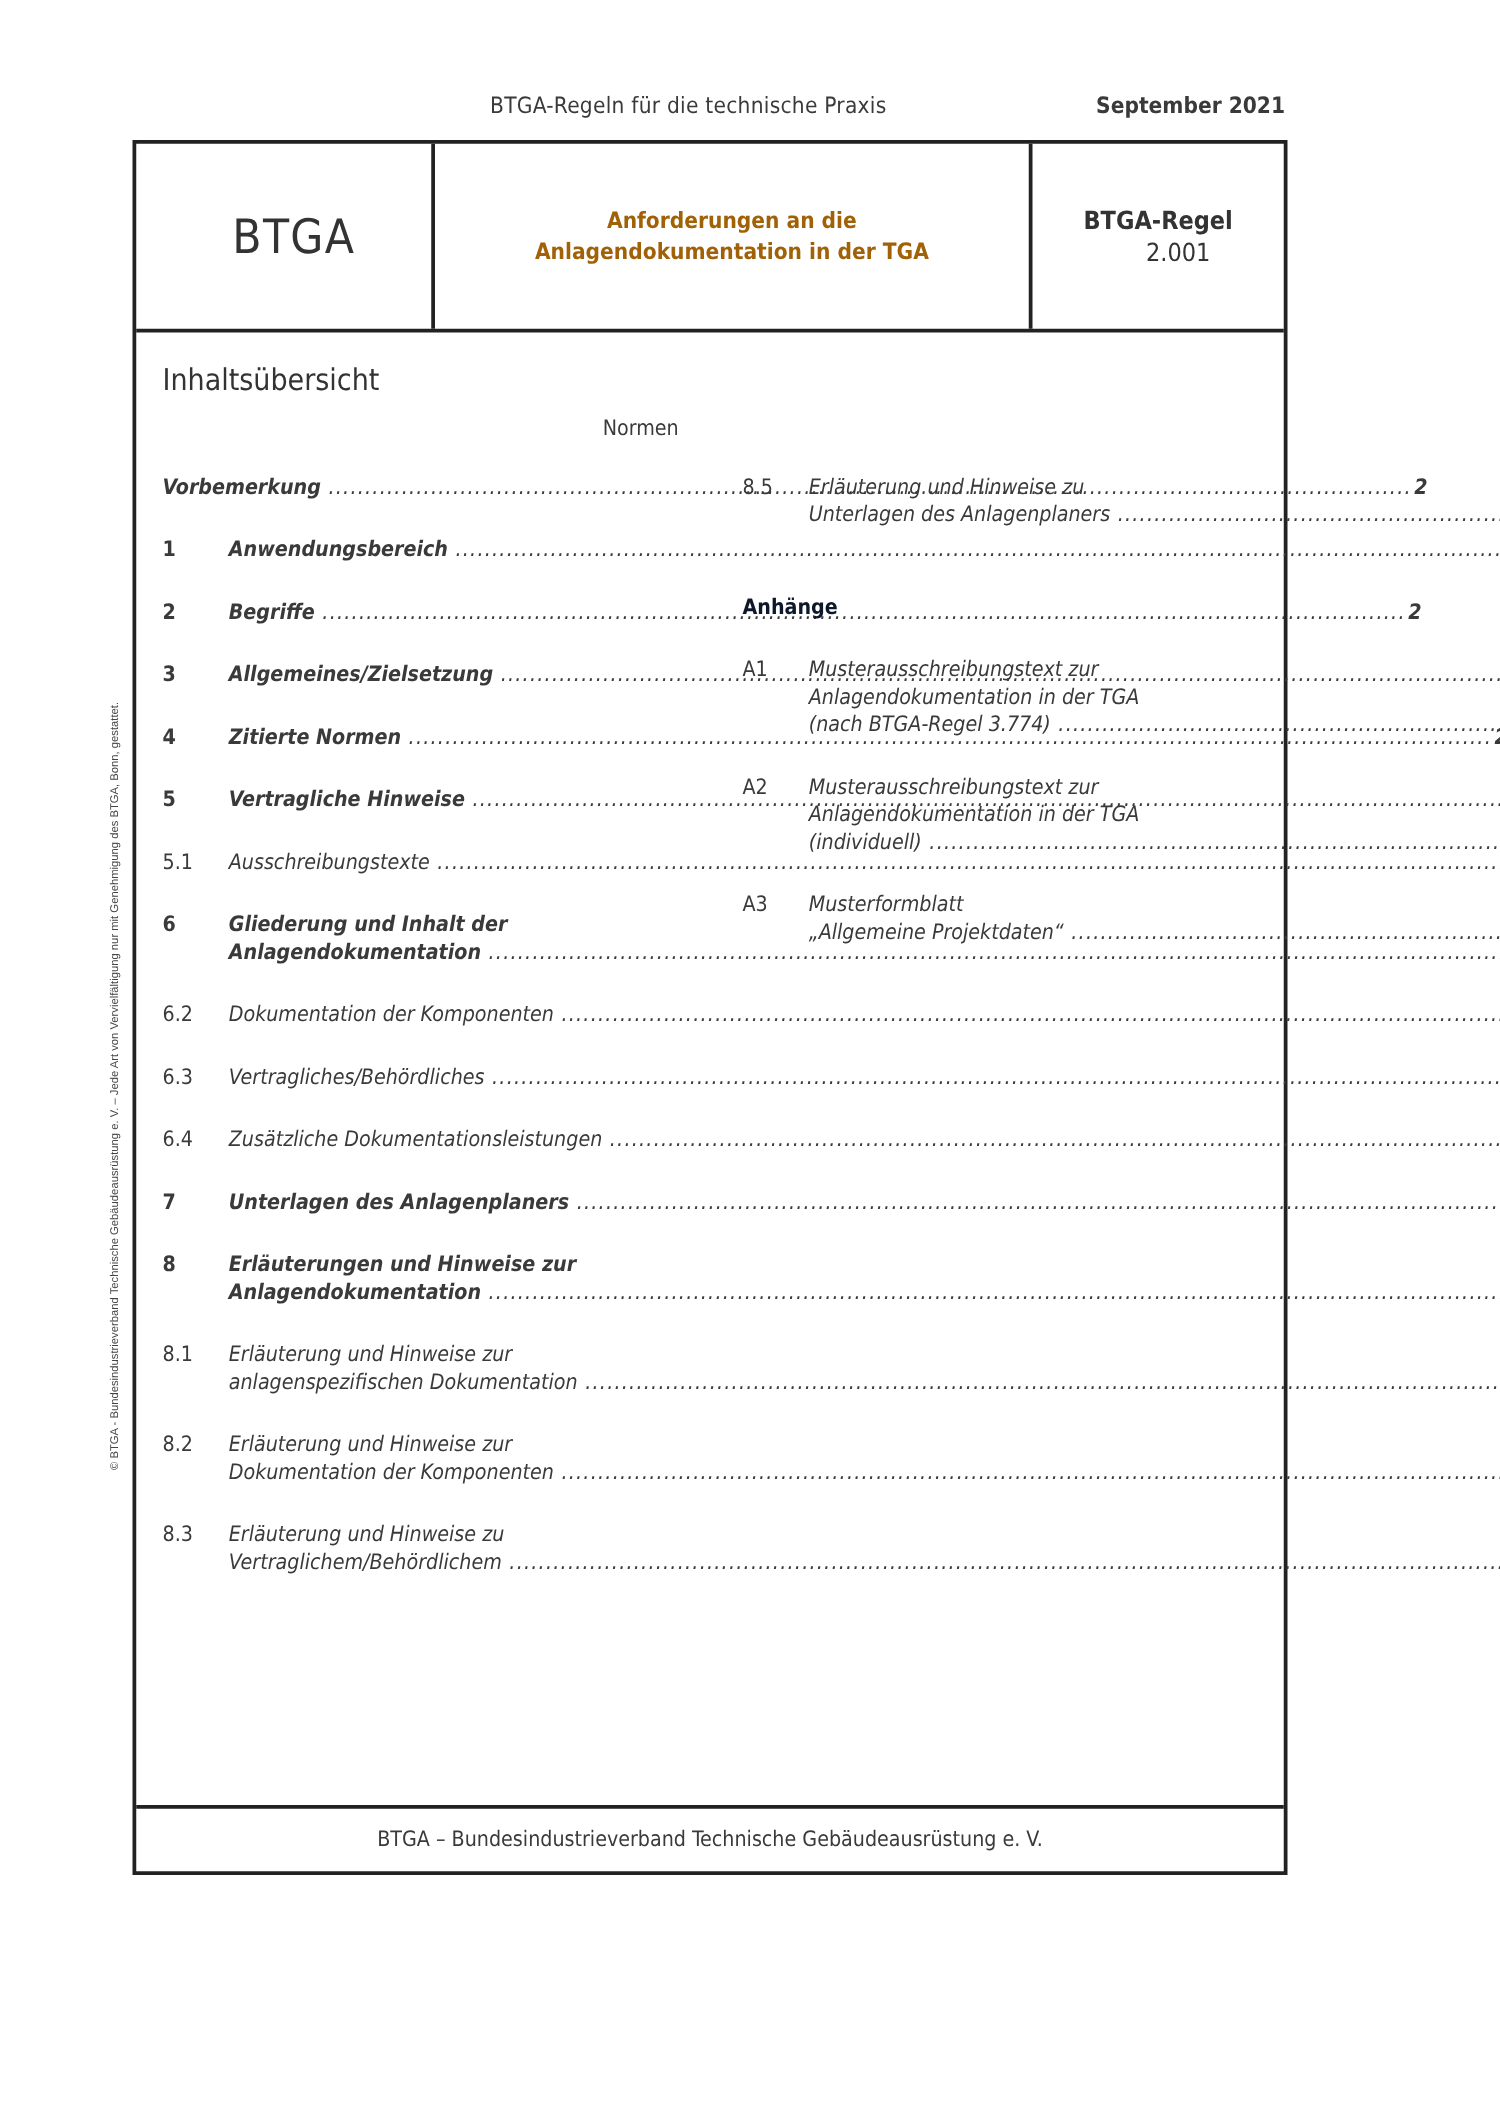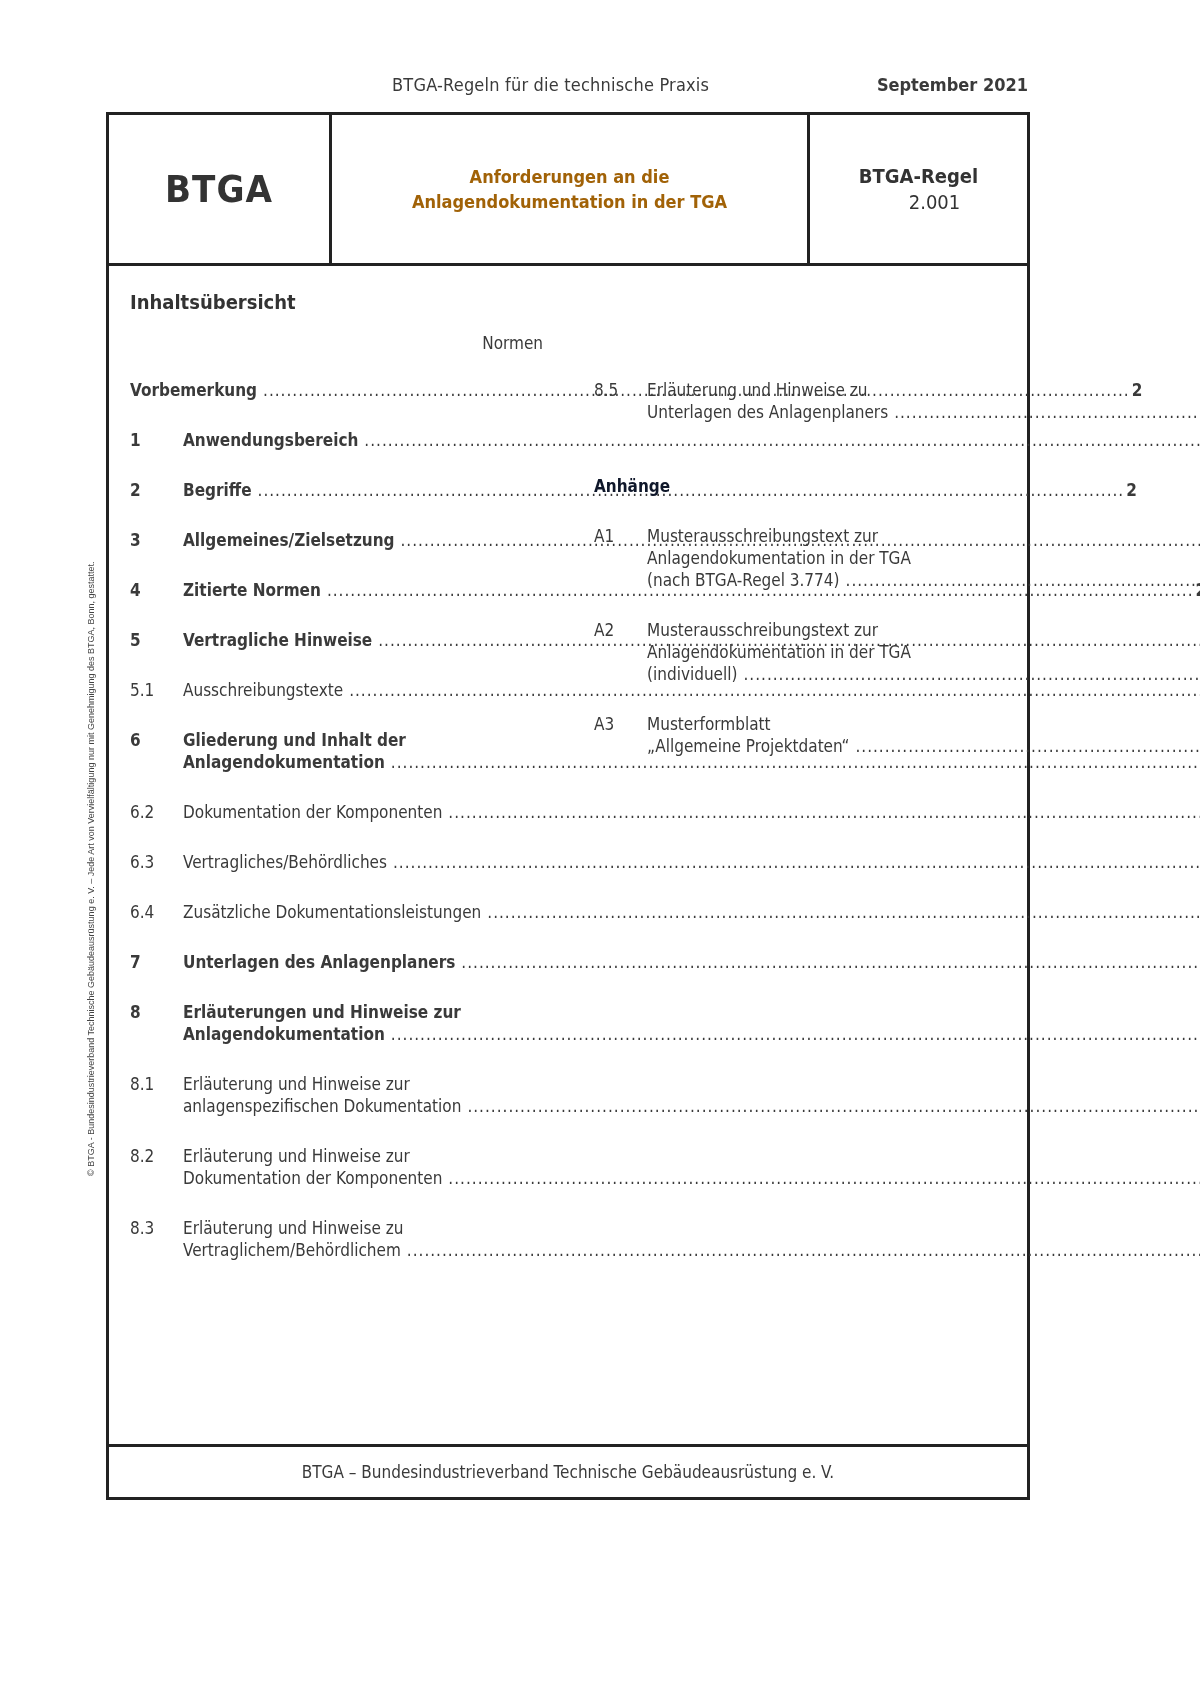--- a/index.html
+++ b/index.html
@@ -57,23 +57,24 @@
       flex-direction: column;
       align-items: center;
       justify-content: center;
       text-align: center;
       height: 148px;
     }
     .hdr-brand {
       width: 220px;
       border-right: 3px solid #222;
       font-size: 38px;
-      font-weight: bold;
+      font-weight: normal;
       letter-spacing: 1px;
       color: #333;
+      padding-left: 16px;
     }
     .hdr-title {
       width: 475px;
       border-right: 3px solid #222;
       font-size: 18px;
       font-weight: bold;
       line-height: 25px;
       color: #a16207;
     }
     .hdr-rule {
@@ -104,22 +105,22 @@
       position: absolute;
       left: 0;
       top: 151px;
       width: 918px;
       height: 1178px;
     }
     .toc-title {
       position: absolute;
       left: 21px;
       top: 24px;
-      font-size: 20px;
-      font-weight: bold;
+      font-size: 24px;
+      font-weight: normal;
       color: #333;
     }
     .seite-label {
       position: absolute;
       left: 21px;
       width: 413px;
       top: 67px;
       text-align: right;
       font-size: 17px;
       color: #3a3a3a;
@@ -151,20 +152,21 @@
       width: 53px;
       flex: 0 0 53px;
     }
     .toc-body {
       flex: 1;
     }
     .toc-line {
       display: flex;
       align-items: flex-start;
       white-space: nowrap;
+      font-style: italic;
     }
     .toc-line .txt {
       white-space: nowrap;
     }
     .toc-line .dots {
       flex: 1;
       overflow: hidden;
       margin: 0 2px 0 6px;
       letter-spacing: 1px;
       font-weight: normal;

